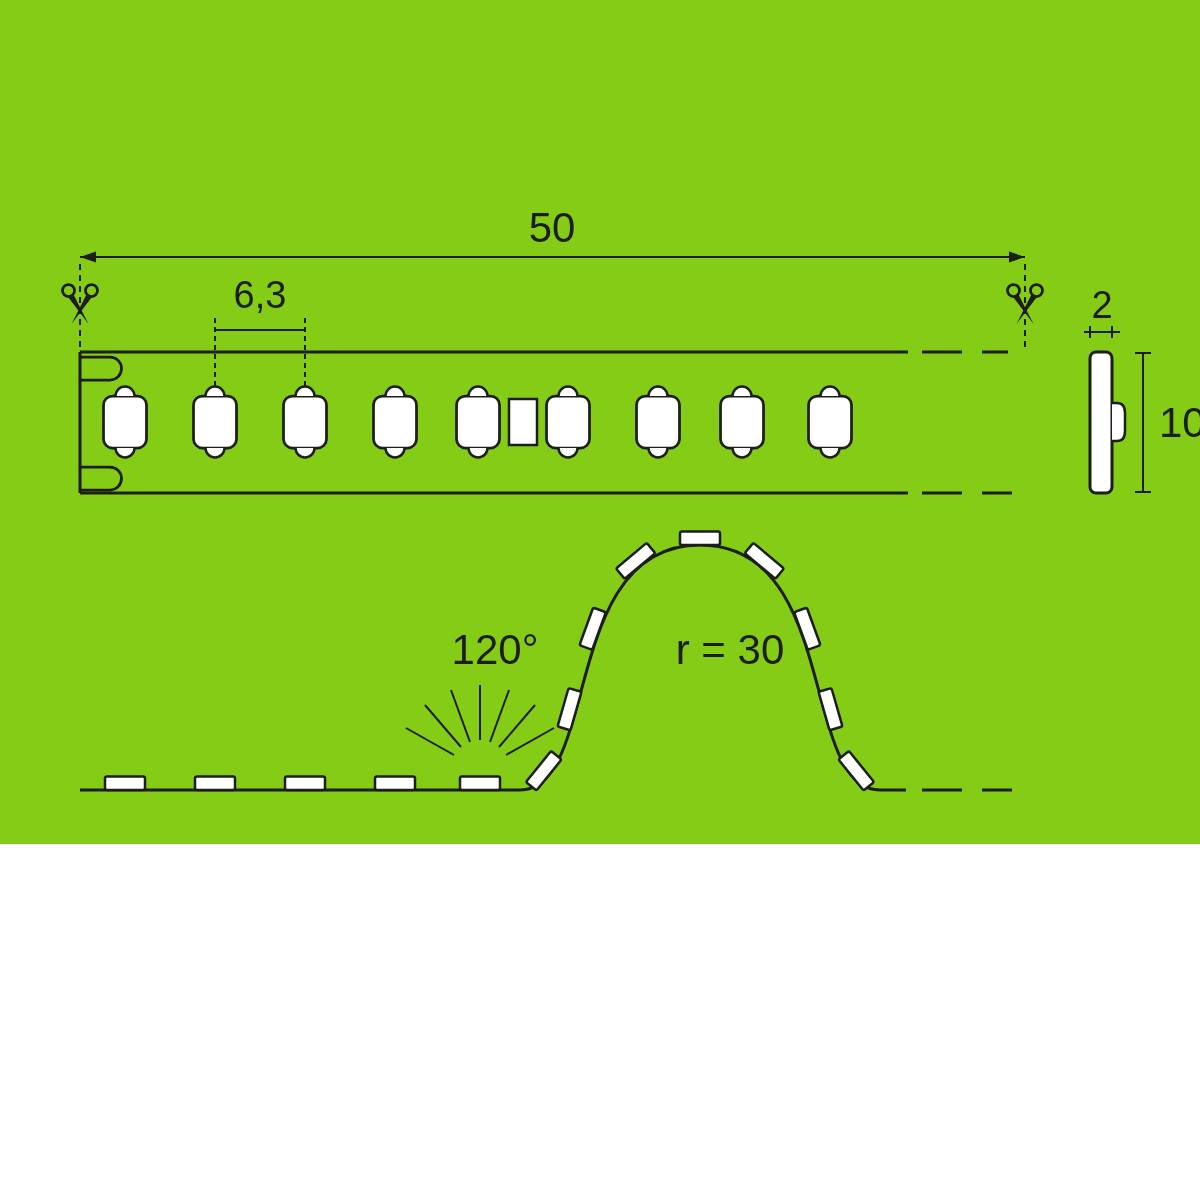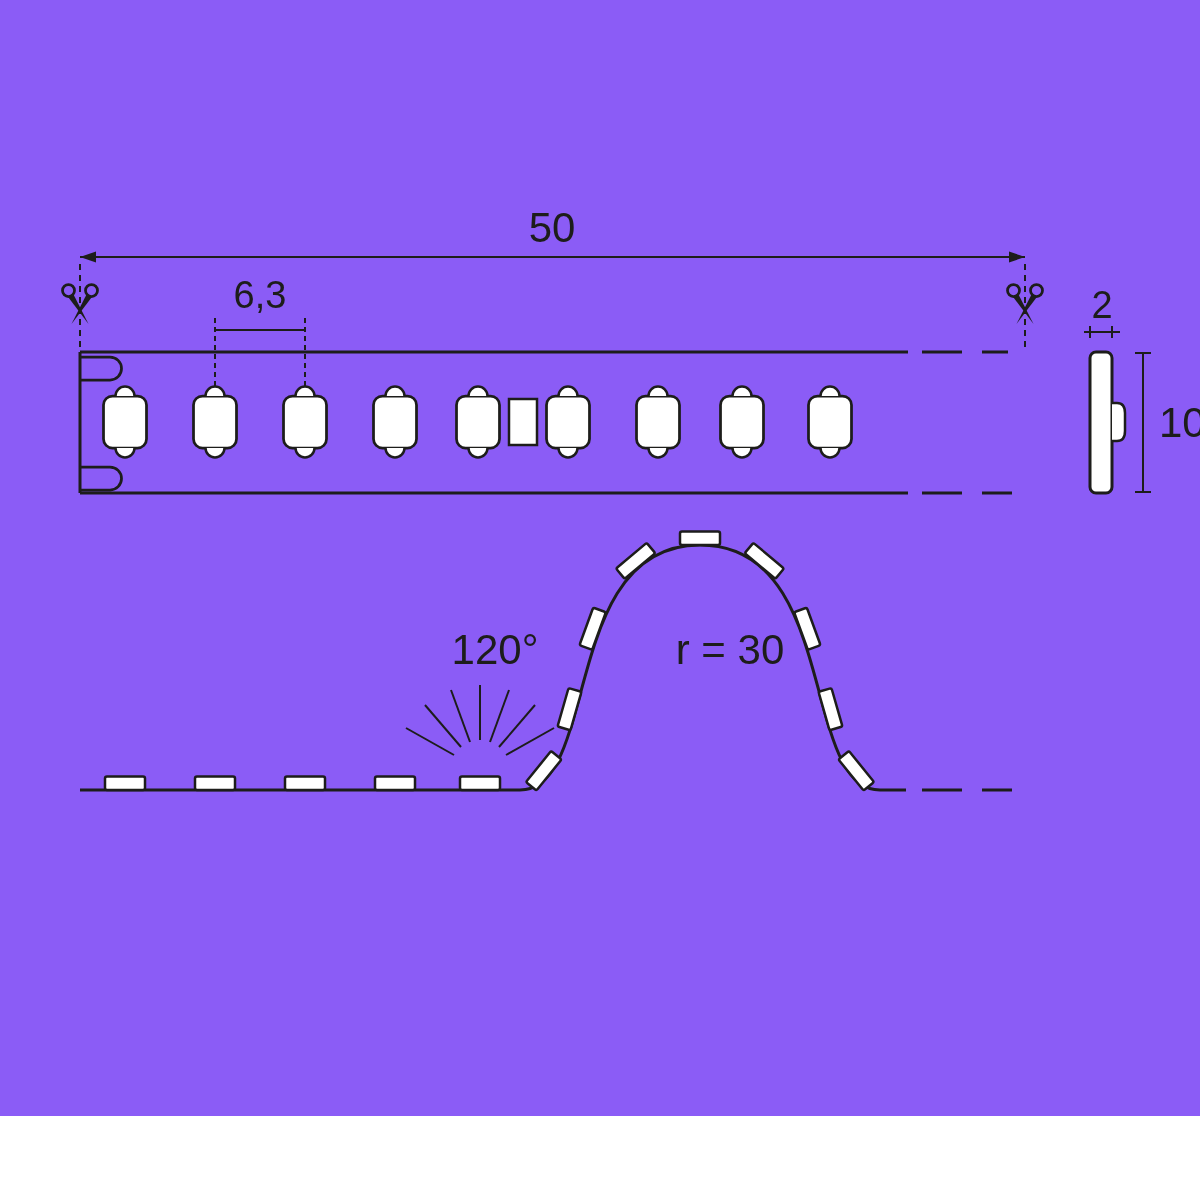--- a/index.html
+++ b/index.html
@@ -1,16 +1,16 @@
 <!DOCTYPE html>
 <html><head>
 <meta charset="utf-8">
 <style>
   html,body{margin:0;padding:0;background:#ffffff;}
-  .canvas{position:relative;width:1200px;height:1116px;background:#8b5cf6;overflow:hidden;}
+  .canvas{position:relative;width:1200px;height:844px;background:#84cc16;overflow:hidden;}
   svg{display:block;}
   .ln{stroke:#1d1d1b;fill:none;stroke-linecap:butt;}
   .w{fill:#ffffff;}
   .blk{fill:#1d1d1b;stroke:none;}
   text{font-family:"Liberation Sans","DejaVu Sans",sans-serif;fill:#1d1d1b;font-weight:400;}
   .dimtxt{font-size:42px;}
   .dimtxt-s{font-size:38px;}
 </style>
 </head>
 <body>

